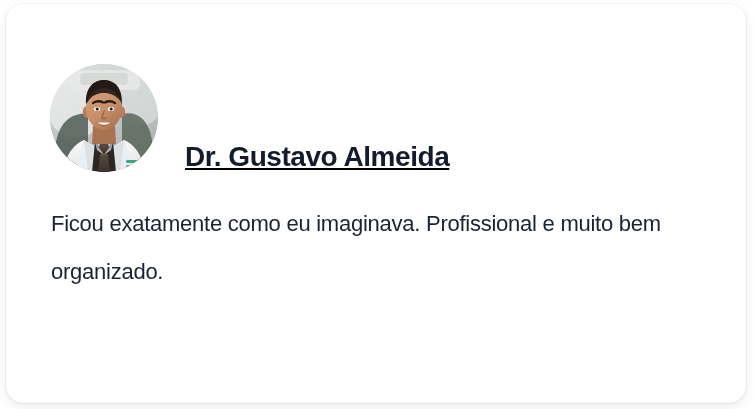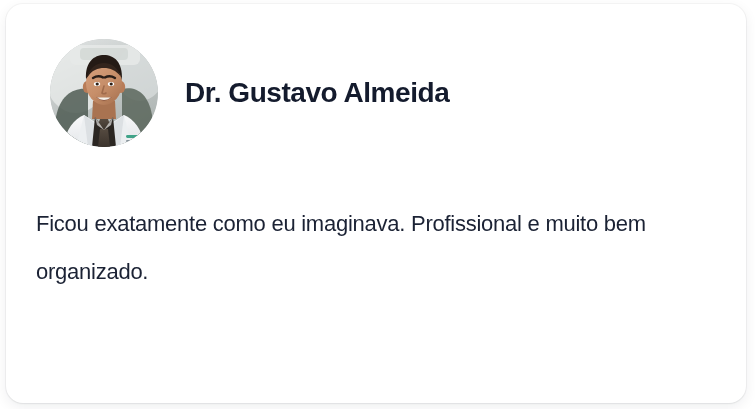--- a/index.html
+++ b/index.html
@@ -36,23 +36,24 @@
       0 1px 2px rgba(16, 24, 40, 0.05),
       0 4px 14px rgba(16, 24, 40, 0.07),
       0 0 0 1px rgba(16, 24, 40, 0.035);
     overflow: hidden;
   }
 
   
   .card-header {
     position: absolute;
     left: 44px;
-    top: 35px;
+    top: 60px;
     display: flex;
-    align-items: center;
+    align-items: flex-end;
+    text-decoration: underline;
   }
 
   .avatar {
     position: relative;
     width: 108px;
     height: 108px;
     border-radius: 50%;
     overflow: hidden;
     flex: 0 0 auto;
     background: #c9cdcd;
@@ -86,21 +87,21 @@
     font-weight: 400;
     line-height: 1.2;
     color: #5d6472;
     letter-spacing: -0.1px;
     white-space: nowrap;
   }
 
   
   .quote {
     position: absolute;
-    left: 30px;
+    left: 45px;
     top: 196px;
     width: 630px;
     font-size: 22px;
     font-weight: 400;
     line-height: 48px;
     color: #1b2234;
     letter-spacing: -0.25px;
   }
 </style>
 </head>

